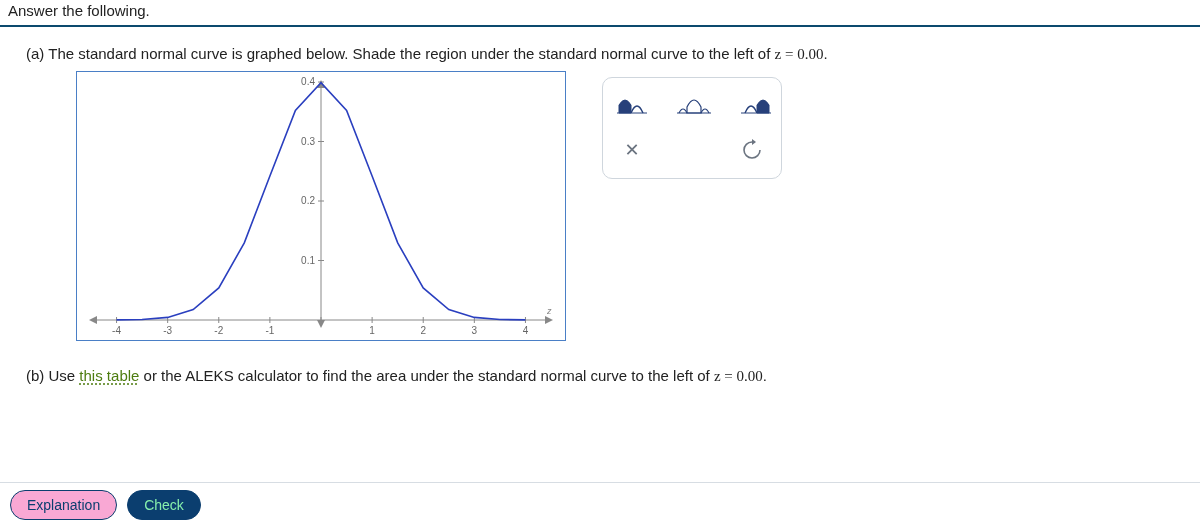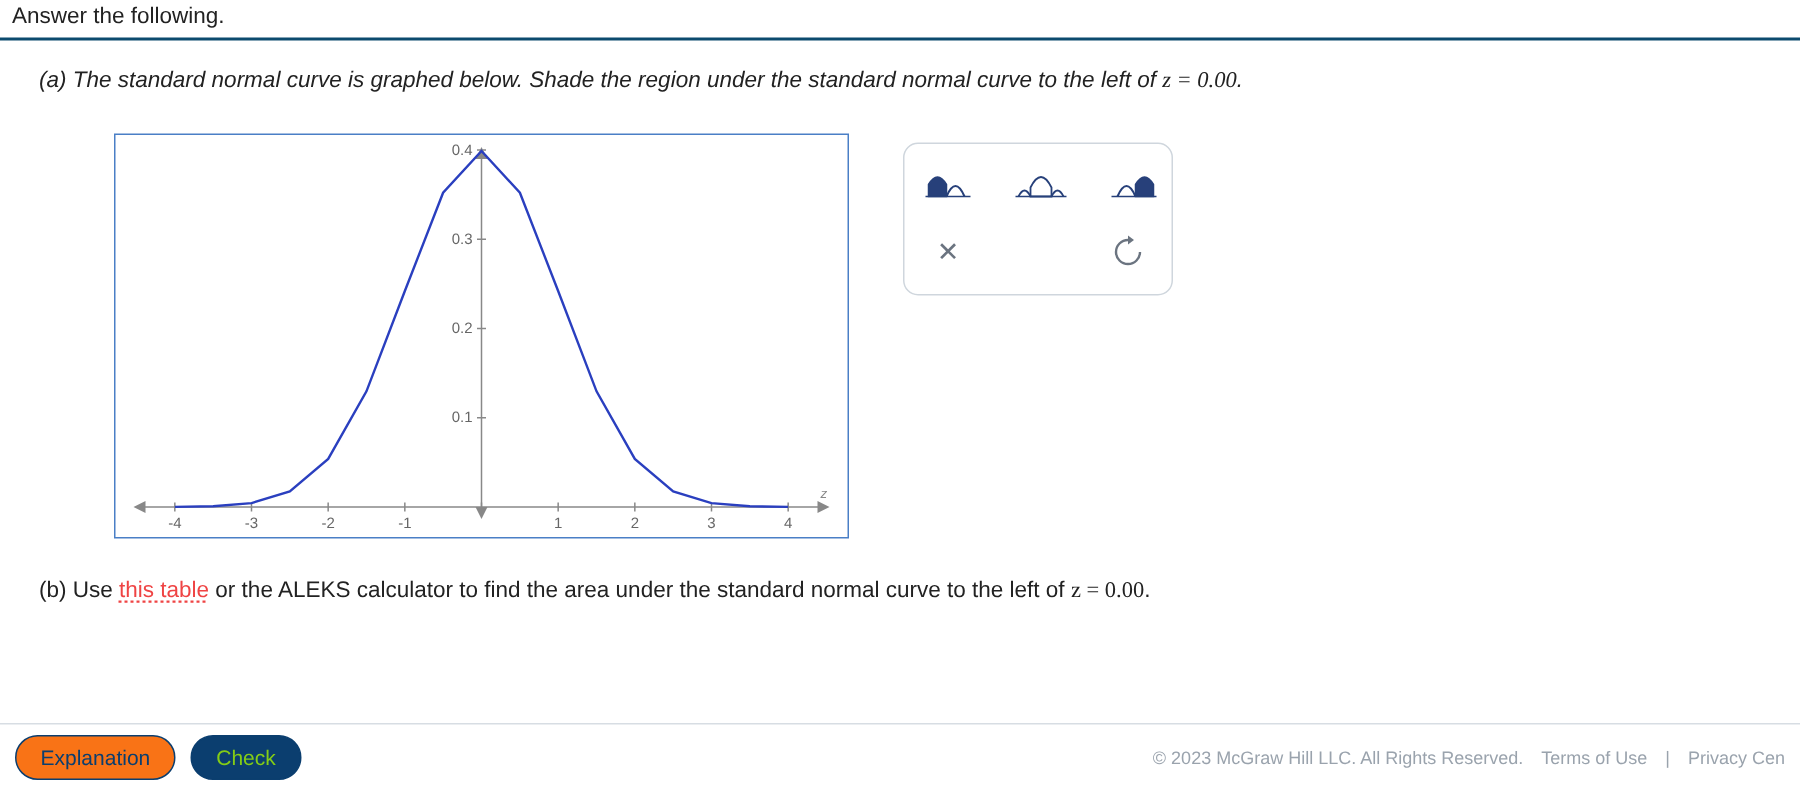--- a/index.html
+++ b/index.html
@@ -15,21 +15,21 @@
   }
   .top-bar {
     border-bottom: 2px solid #0c4a6e;
     padding: 2px 8px 6px 8px;
     font-size: 15px;
   }
   .content {
     padding: 18px 26px 0 26px;
   }
   .part-label { font-weight: normal; }
-  .part-a-text { margin-bottom: 26px; font-style: italic; }
+  .part-a-text { margin-bottom: 8px; }
   .row-a {
     display: flex;
     align-items: flex-start;
     gap: 36px;
     margin-left: 50px;
   }
   .graph-box {
     width: 490px;
     height: 270px;
     border: 1px solid #4a7fc6;
@@ -58,21 +58,21 @@
   .tool-btn {
     width: 34px; height: 28px;
     display: flex; align-items: center; justify-content: center;
     cursor: pointer;
   }
   .tool-btn svg { overflow: visible; }
   .icon-x { font-size: 18px; color: #6b7480; }
   .part-b {
     margin-top: 26px;
   }
-  .link { color: #ef4444; text-decoration: underline dotted; text-underline-offset: 3px; }
+  .link { color: #4d7c0f; text-decoration: underline dotted; text-underline-offset: 3px; }
   .bottom-bar {
     position: absolute;
     left: 0; right: 0; bottom: 0;
     height: 44px;
     background: #fff;
     border-top: 1px solid #d7dde3;
     display: flex;
     align-items: center;
     padding: 0 10px;
   }
@@ -83,27 +83,27 @@
     font-size: 14px;
     display: inline-flex;
     align-items: center;
     justify-content: center;
     cursor: pointer;
     user-select: none;
   }
   .btn-outline {
     border: 1px solid #0b3e6f;
     color: #0b3e6f;
-    background: #f97316;
+    background: #f9a8d4;
     margin-right: 10px;
   }
   .btn-solid {
     border: 1px solid #0b3e6f;
     background: #0b3e6f;
-    color: #84cc16;
+    color: #86efac;
   }
   .footer-right {
     margin-left: auto;
     font-size: 12px;
     color: #9aa3ad;
     display: flex;
     gap: 12px;
     align-items: center;
     white-space: nowrap;
   }
@@ -208,19 +208,13 @@
     <div>
       <span class="part-label">(b)</span><span> Use </span><a href="#" class="link">this table</a><span> or the ALEKS calculator to find the area under the standard normal curve to the left of </span><span class="math">z = 0.00</span><span>.</span>
     </div>
   </div>
 
 </div>
 
 <div class="bottom-bar">
   <div class="btn btn-outline">Explanation</div>
   <div class="btn btn-solid">Check</div>
-  <div class="footer-right">
-    <span>© 2023 McGraw Hill LLC. All Rights Reserved.</span>
-    <span style="cursor:pointer">Terms of Use</span>
-    <span>|</span>
-    <span class="cut" style="cursor:pointer">Privacy Cen</span>
-  </div>
 </div>
 
 </body></html>

